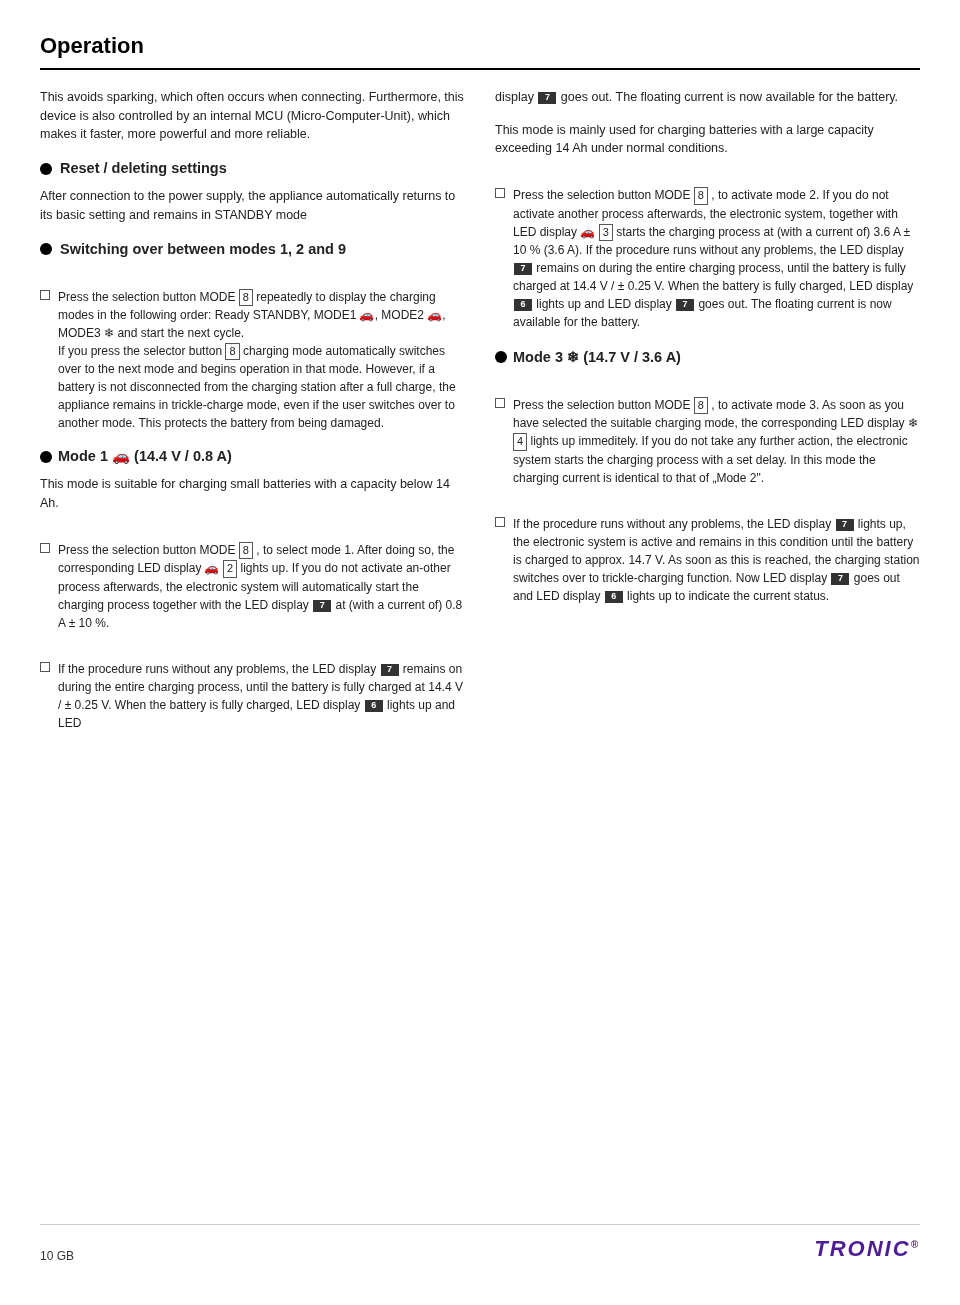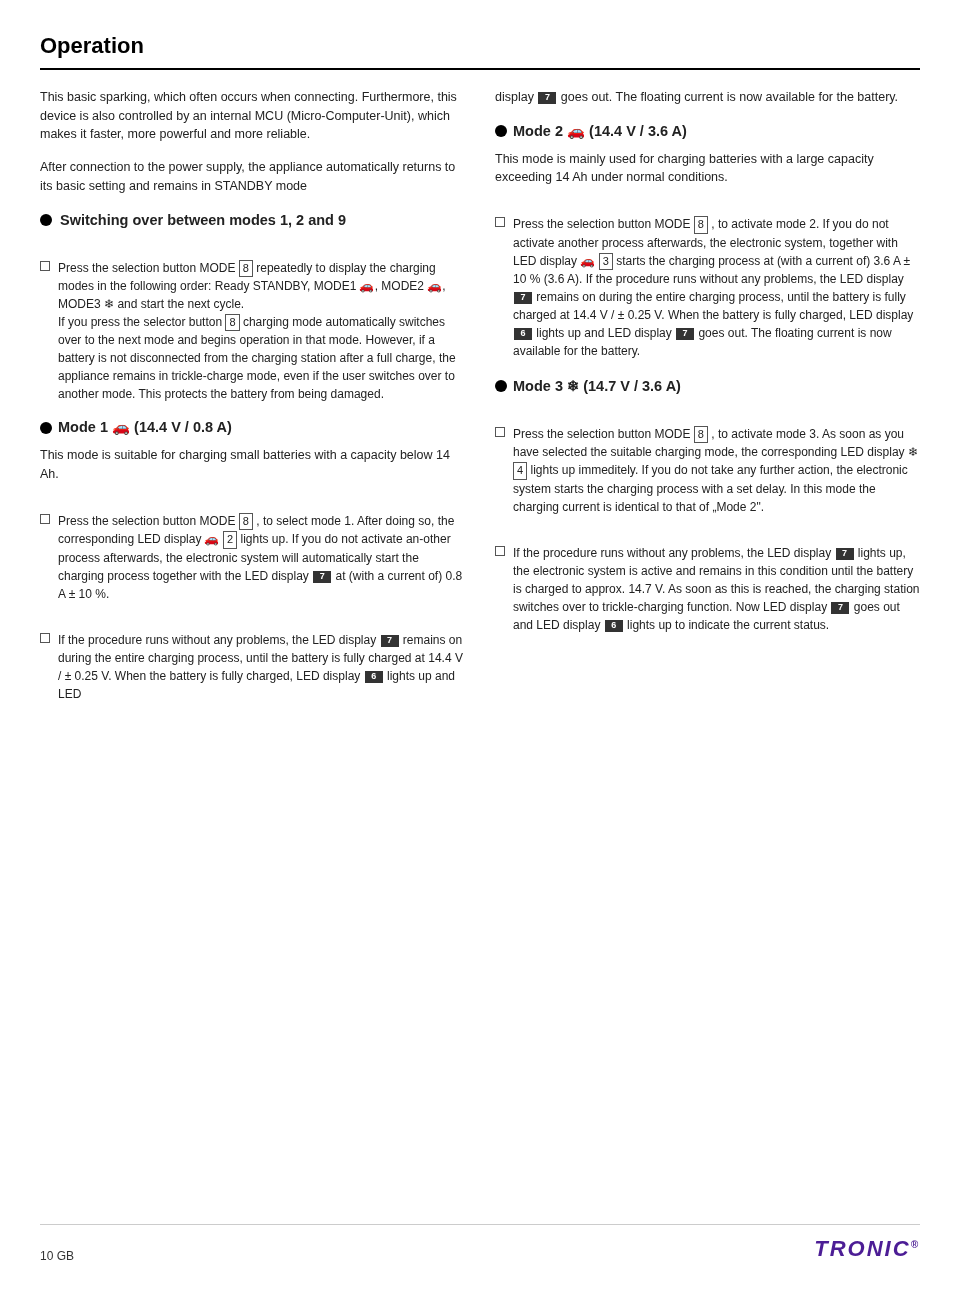--- a/index.html
+++ b/index.html
@@ -146,23 +146,27 @@
 </head>
 <body>
 
 <div class="page">
   <div class="page-header">Operation</div>
 
   <div class="two-col">
 
     <div class="col-left">
 
-      <p class="section-body">This basic sparking, which often occurs when connecting. Furthermore, this device is also controlled by an internal MCU (Micro-Computer-Unit), which makes it faster, more powerful and more reliable.</p>
-
-      <div>
+      <p class="section-body">This avoids sparking, which often occurs when connecting. Furthermore, this device is also controlled by an internal MCU (Micro-Computer-Unit), which makes it faster, more powerful and more reliable.</p>
+
+      <div>
+        <div class="section-title">
+          <span class="bullet-circle"></span>
+          <span>Reset / deleting settings</span>
+        </div>
         <p class="section-body">After connection to the power supply, the appliance automatically returns to its basic setting and remains in STANDBY mode</p>
       </div>
 
       <div>
         <div class="section-title">
           <span class="bullet-circle"></span>
           <span>Switching over between modes 1, 2 and 9</span>
         </div>
         <div class="checkbox-item">
           <div class="cb-box"></div>
@@ -196,24 +200,20 @@
       </div>
     </div>
 
     <div class="col-right">
 
       <p class="section-body">
         display <span class="display-icon"><span>7</span></span> goes out. The floating current is now available for the battery.
       </p>
 
       <div>
-        <div class="mode-label">
-          <span class="bullet-circle"></span>
-          <span>Mode 2 <span>🚗</span> (14.4 V / 3.6 A)</span>
-        </div>
         <p class="section-body">This mode is mainly used for charging batteries with a large capacity exceeding 14 Ah under normal conditions.</p>
 
         <div class="checkbox-item">
           <div class="cb-box"></div>
           <div class="cb-text">
             Press the selection button MODE <kbd>8</kbd> , to activate mode 2. If you do not activate another process afterwards, the electronic system, together with LED display <span>🚗</span> <kbd>3</kbd> starts the charging process at (with a current of) 3.6 A ± 10 % (3.6 A).
             If the procedure runs without any problems, the LED display <span class="display-icon"><span>7</span></span> remains on during the entire charging process, until the battery is fully charged at 14.4 V / ± 0.25 V. When the battery is fully charged, LED display <span class="display-icon"><span>6</span></span> lights up and LED display <span class="display-icon"><span>7</span></span> goes out. The floating current is now available for the battery.
           </div>
         </div>
       </div>

